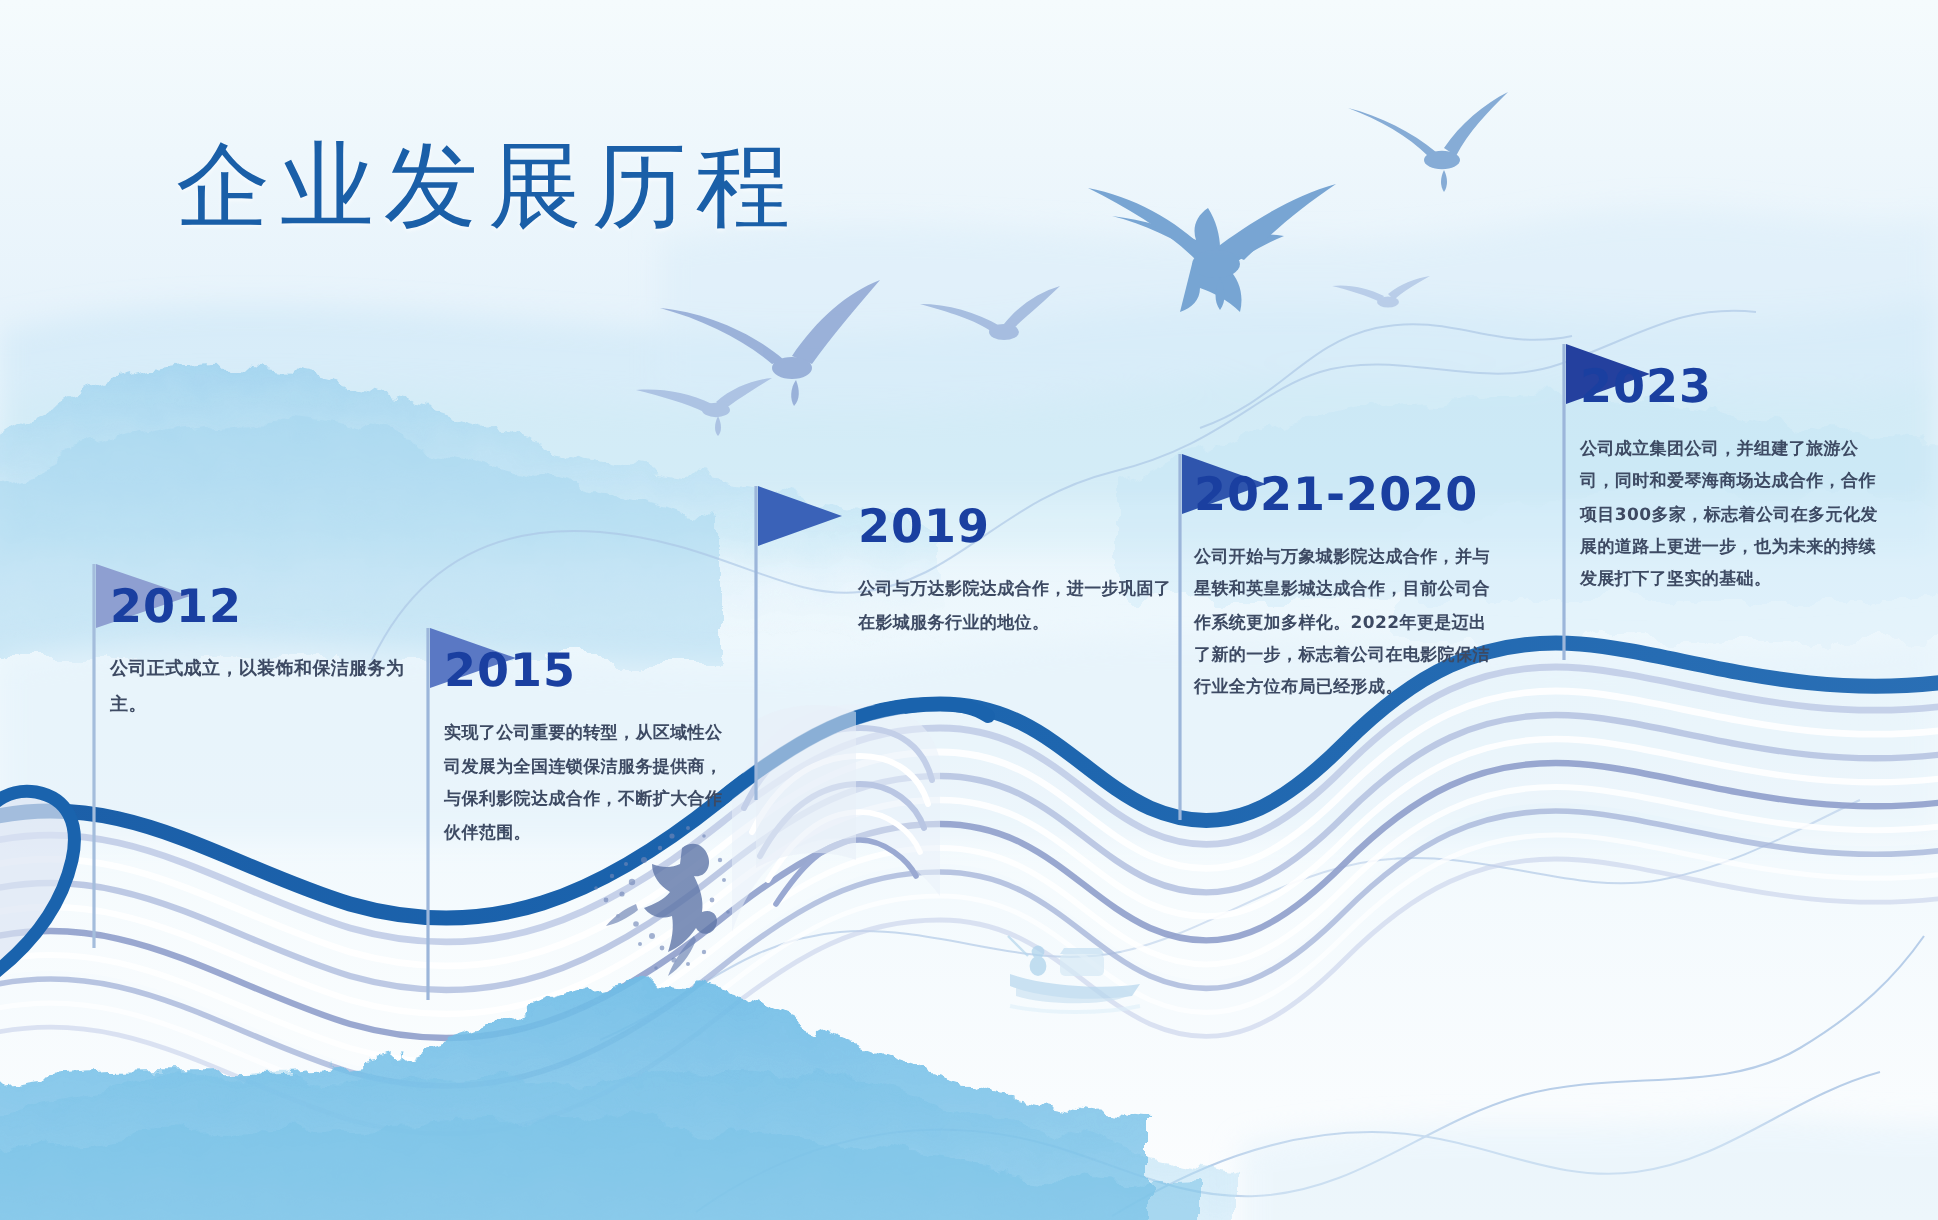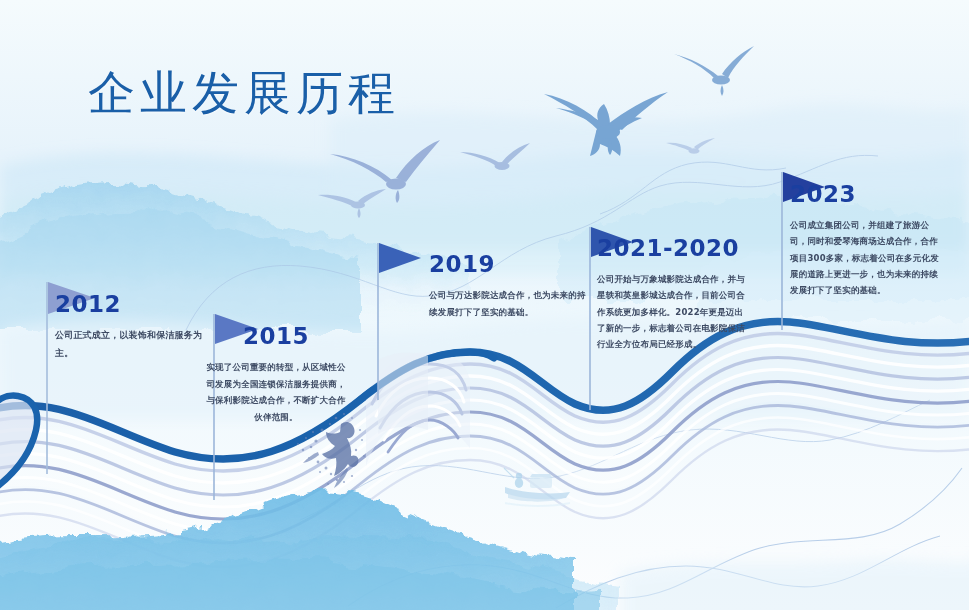--- a/index.html
+++ b/index.html
@@ -42,21 +42,21 @@
   .ms-desc {
     margin-top:10px;
     font-size:9px;
     line-height:1.95;
     color:#3d4a63;
     font-weight:bold;
     letter-spacing:.2px;
     font-family:"DejaVu Sans","Liberation Sans",sans-serif;
   }
   .ms-2012 { left:55px;  top:292px; width:150px; }
-  .ms-2015 { left:206px; top:324px; width:140px;text-align:center; }
+  .ms-2015 { left:222px; top:324px; width:140px; }
   .ms-2019 { left:385px; top:252px; width:160px;margin-left:44px; }
   .ms-2021 { left:597px; top:236px; width:150px; }
   .ms-2023 { left:790px; top:182px; width:150px; }
 
   .ms-2023 .ms-desc,
   .ms-2021 .ms-desc { font-size:8.5px; line-height:1.9; }
   .ms-2015 .ms-desc { font-size:8.5px; line-height:1.95; }
   .ms-2019 .ms-desc { font-size:8.5px; line-height:1.95; }
 </style>
 </head>
@@ -348,21 +348,21 @@
     <div class="ms-desc">公司正式成立，以装饰和保洁服务为主。</div>
   </div>
 
   <div class="milestone ms-2015">
     <div class="ms-year">2015</div>
     <div class="ms-desc">实现了公司重要的转型，从区域性公司发展为全国连锁保洁服务提供商，与保利影院达成合作，不断扩大合作伙伴范围。</div>
   </div>
 
   <div class="milestone ms-2019">
     <div class="ms-year">2019</div>
-    <div class="ms-desc">公司与万达影院达成合作，也为未来的持续发展打下了坚实的基础。</div>
+    <div class="ms-desc">公司与万达影院达成合作，进一步巩固了在影城服务行业的地位。</div>
   </div>
 
   <div class="milestone ms-2021">
     <div class="ms-year">2021-2020</div>
     <div class="ms-desc">公司开始与万象城影院达成合作，并与星轶和英皇影城达成合作，目前公司合作系统更加多样化。2022年更是迈出了新的一步，标志着公司在电影院保洁行业全方位布局已经形成。</div>
   </div>
 
   <div class="milestone ms-2023">
     <div class="ms-year">2023</div>
     <div class="ms-desc">公司成立集团公司，并组建了旅游公司，同时和爱琴海商场达成合作，合作项目300多家，标志着公司在多元化发展的道路上更进一步，也为未来的持续发展打下了坚实的基础。</div>

